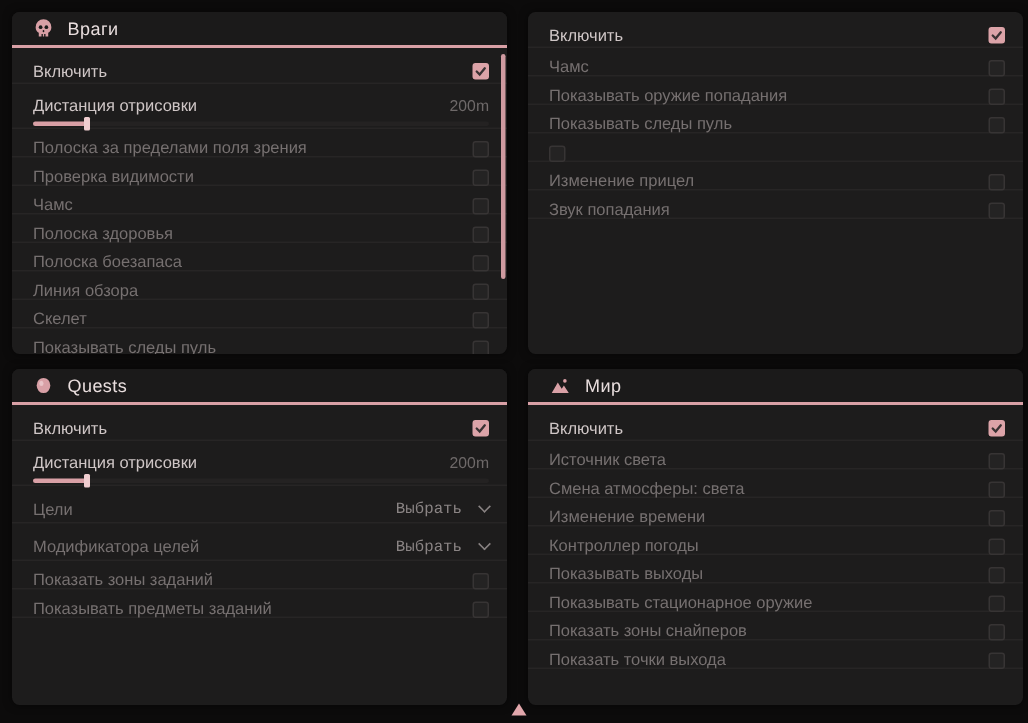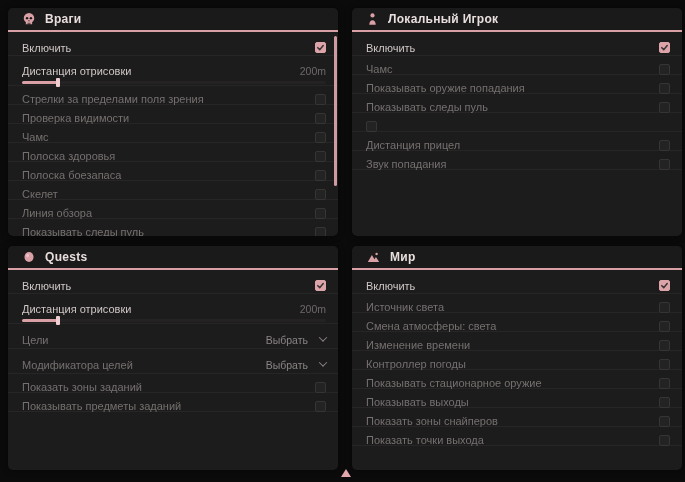--- a/index.html
+++ b/index.html
@@ -26,21 +26,21 @@
     box-shadow:0 0 6px rgba(0,0,0,.55);
   }
   .panel-header {
     height:24px;
     display:flex; align-items:center; gap:9px;
     padding:0 14px;
     background:#1b1a1a;
     border-bottom:2px solid #d9a0a6;
   }
   .panel-title {
-    font-size:12px; font-weight:bold;
+    font-size:12px; font-weight:normal;
     color:#e9dede; letter-spacing:.3px;
   }
   .icon { display:flex; align-items:center; }
   .panel-body { position:relative; }
   .row {
     display:flex; align-items:center; justify-content:space-between;
     padding:8px 12px 0 14px;
     border-bottom:1px solid #272525;
     height:19px;
   }
@@ -66,21 +66,21 @@
     position:relative; height:3px; width:100%;
     background:#242222; border-radius:2px;
   }
   .fill { position:absolute; left:0; top:0; height:100%; background:#d9a0a6; border-radius:2px; }
   .handle {
     position:absolute; top:-3px; width:4px; height:9px;
     background:#f0cdd0; border-radius:1px; transform:translateX(-2px);
   }
   
   .row.select { height:25px; }
-  .dd { display:flex; align-items:center; gap:12px; cursor:default; }
+  .dd { display:flex; align-items:center; gap:12px; cursor:default;font-family:Liberation Mono, monospace; }
   .dd-val { font-size:10.5px; color:#8a8484; }
   .chev {
     width:6px; height:6px;
     border-right:1.5px solid #8a8484; border-bottom:1.5px solid #8a8484;
     transform:rotate(45deg) translate(-1px,-1px);
     margin-top:-3px;
   }
   
   .scrollbar {
     position:absolute; right:1px; top:28px;
@@ -126,65 +126,56 @@
           <div class="sl-top">
             <span class="lbl">Дистанция отрисовки</span>
             <span class="val">200m</span>
           </div>
           <div class="track">
             <div class="fill" style="width:12%"></div>
             <div class="handle" style="left:12%"></div>
           </div>
         </div>
         <div class="row toggle">
-          <span class="lbl">Стрелки за пределами поля зрения</span>
+          <span class="lbl">Полоска за пределами поля зрения</span>
           <span class="cb"></span>
         </div>
         <div class="row toggle">
           <span class="lbl">Проверка видимости</span>
           <span class="cb"></span>
         </div>
         <div class="row toggle">
           <span class="lbl">Чамс</span>
           <span class="cb"></span>
         </div>
         <div class="row toggle">
           <span class="lbl">Полоска здоровья</span>
           <span class="cb"></span>
         </div>
         <div class="row toggle">
           <span class="lbl">Полоска боезапаса</span>
           <span class="cb"></span>
         </div>
         <div class="row toggle">
+          <span class="lbl">Линия обзора</span>
+          <span class="cb"></span>
+        </div>
+        <div class="row toggle">
           <span class="lbl">Скелет</span>
-          <span class="cb"></span>
-        </div>
-        <div class="row toggle">
-          <span class="lbl">Линия обзора</span>
           <span class="cb"></span>
         </div>
         <div class="row toggle">
           <span class="lbl">Показывать следы пуль</span>
           <span class="cb"></span>
         </div>
       </div>
     <div class="scrollbar"></div>
   </section>
 
   <section class="panel">
-    <header class="panel-header">
-      <span class="icon">
-        <svg width="13" height="14" viewBox="0 0 16 16">
-          <circle cx="8" cy="3.6" r="2.6" fill="#d9a0a6"></circle>
-          <path d="M4 15c0-3.4 1.7-5.6 4-5.6s4 2.2 4 5.6z" fill="#d9a0a6"></path>
-        </svg>
-      </span>
-      <h2 class="panel-title">Локальный Игрок</h2>
-    </header>
     <div class="panel-body">
         <div class="row toggle on">
           <span class="lbl">Включить</span>
           <span class="cb checked">
             <svg width="9" height="9" viewBox="0 0 10 10">
               <path d="M2 5.2 4.2 7.4 8 2.8" stroke="#3a3233" stroke-width="1.7" fill="none" stroke-linecap="round"></path>
             </svg>
           </span>
         </div>
         <div class="row toggle">
@@ -196,21 +187,21 @@
           <span class="cb"></span>
         </div>
         <div class="row toggle">
           <span class="lbl">Показывать следы пуль</span>
           <span class="cb"></span>
         </div>
         <div class="row toggle">
           <span class="cb"></span>
         </div>
         <div class="row toggle">
-          <span class="lbl">Дистанция прицел</span>
+          <span class="lbl">Изменение прицел</span>
           <span class="cb"></span>
         </div>
         <div class="row toggle">
           <span class="lbl">Звук попадания</span>
           <span class="cb"></span>
         </div>
       </div>
   </section>
 
   <section class="panel">
@@ -296,25 +287,25 @@
         </div>
         <div class="row toggle">
           <span class="lbl">Изменение времени</span>
           <span class="cb"></span>
         </div>
         <div class="row toggle">
           <span class="lbl">Контроллер погоды</span>
           <span class="cb"></span>
         </div>
         <div class="row toggle">
+          <span class="lbl">Показывать выходы</span>
+          <span class="cb"></span>
+        </div>
+        <div class="row toggle">
           <span class="lbl">Показывать стационарное оружие</span>
-          <span class="cb"></span>
-        </div>
-        <div class="row toggle">
-          <span class="lbl">Показывать выходы</span>
           <span class="cb"></span>
         </div>
         <div class="row toggle">
           <span class="lbl">Показать зоны снайперов</span>
           <span class="cb"></span>
         </div>
         <div class="row toggle">
           <span class="lbl">Показать точки выхода</span>
           <span class="cb"></span>
         </div>

